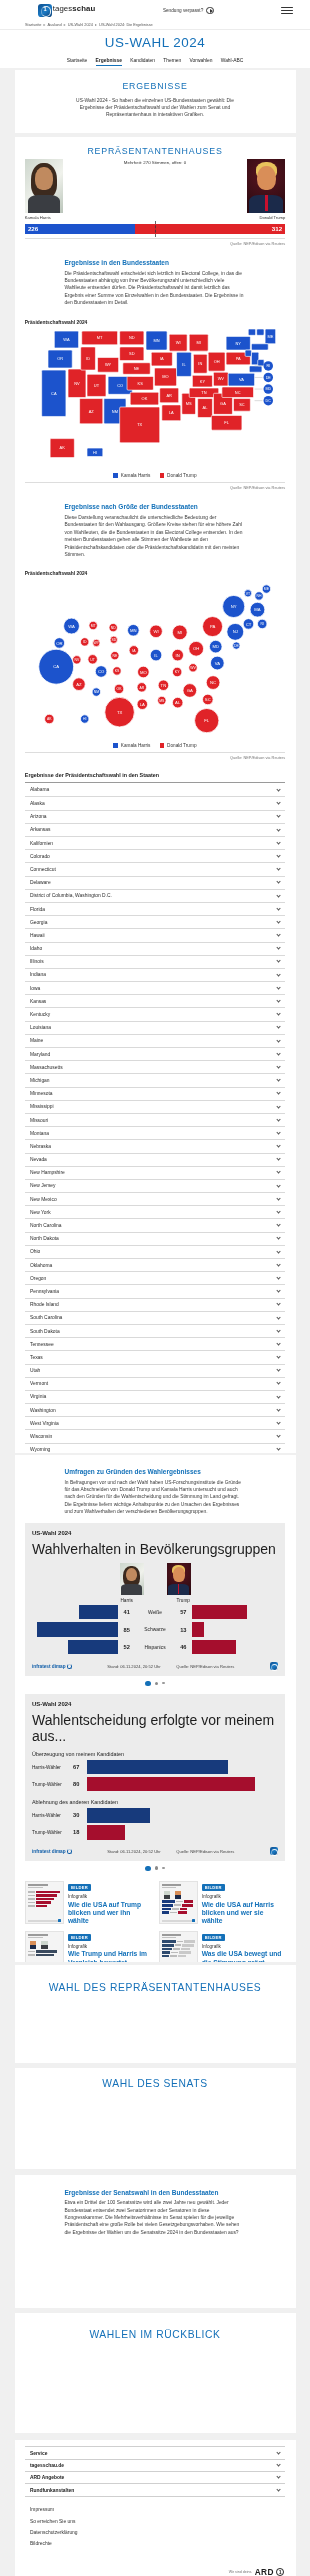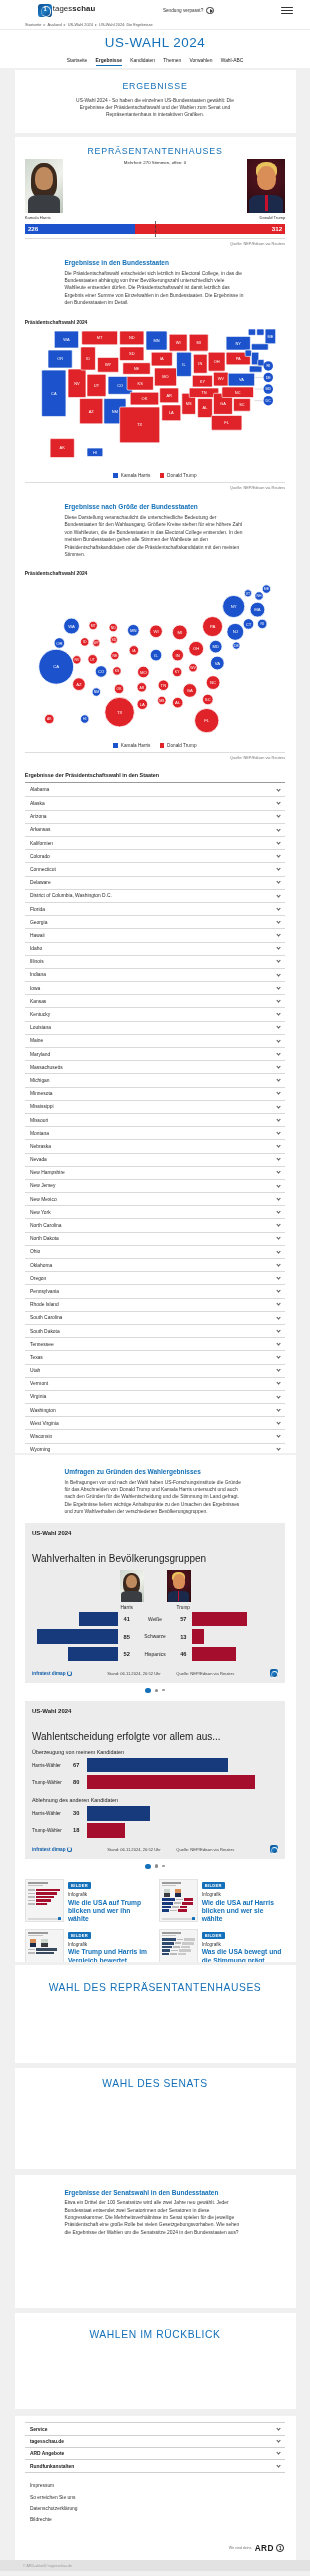--- a/index.html
+++ b/index.html
@@ -87,21 +87,21 @@
   .staterow { height:13.2px; display:flex; align-items:center; font-size:4.9px; color:#2b2b2b;
     border-top:0.5px solid #d9d9d9; padding:0 5.2px; cursor:pointer;}
   .staterow:first-child { border-top:none; }
   .chev { width:3.1px; height:3.1px; border-right:0.7px solid #555; border-bottom:0.7px solid #555;
     transform:rotate(45deg); margin-left:auto; margin-top:-1.6px;}
 
   
   .card3 { height:507px; margin-top:2.1px; padding-top:13.4px; }
   .graybox { background:#ececec; margin:7.2px 10.3px 0; padding:7.2px 7.2px 5.2px; }
   .gb-kicker { font-size:6px; font-weight:700; color:#1d1d1d; }
-  .gb-title { font-size:10px; color:#1d1d1d; margin-top:17px; font-weight:400;}
+  .gb-title { font-size:14px; color:#1d1d1d; margin-top:5px; font-weight:400;}
   .gb-photos { display:flex; justify-content:center; gap:23px; margin-top:6.2px; }
   .gb-photos .portrait { width:24px; height:32px; }
   .c1head,.c1row { display:grid; grid-template-columns:1fr 17.6px 39px 17.6px 1fr; align-items:center; }
   .c1head { margin-top:3.1px; font-size:4.7px; color:#222; }
   .c1head .hl { grid-column:2; text-align:center;}
   .c1head .tl { grid-column:4; text-align:center;}
   .c1row { height:17.6px; }
   .c1row .num { font-weight:700; font-size:5.7px; color:#1d1d1d; text-align:center;}
   .c1row .cat { text-align:center; font-size:4.9px; color:#222; }
   .barL { height:14.5px; margin-left:auto; }
@@ -137,21 +137,21 @@
   .thumb .tsq { position:absolute; bottom:1px; right:1.6px; width:3.1px; height:3.1px; background:#1470b8; border-radius:0.5px;}
   .t-badge { display:inline-block; background:#1470b8; color:#fff; font-size:4.1px; font-weight:700;
     letter-spacing:0.3px; padding:1.3px 3.1px; border-radius:1px;}
   .t-kicker { font-size:4.7px; color:#333; margin-top:2.6px;}
   .t-title { font-size:6.7px; font-weight:700; color:#1371b9; line-height:1.25; margin-top:1.6px; cursor:pointer;}
 
   
   .cardA { height:98px; margin-top:3.6px; padding-top:16.5px;}
   .cardB { height:101px; margin-top:4.7px; padding-top:10px;}
   .cardC { height:133px; margin-top:6.2px; padding-top:13.4px;}
-  .cardD { height:96px; margin-top:5.2px; padding-top:15.5px;}
+  .cardD { height:120px; margin-top:5.2px; padding-top:15.5px;}
 
   
   .footerCard { height:144px; margin-top:6.7px; padding-top:6.2px;}
   .f-acc { margin:0 10.3px; border-top:0.5px solid #cfcfcf;}
   .f-row { height:12.4px; display:flex; align-items:center; font-size:4.9px; font-weight:600; color:#222;
     border-bottom:0.5px solid #cfcfcf; padding:0 5.2px; cursor:pointer;}
   .f-links { margin:7.2px 10.3px 0; }
   .f-link { font-size:4.9px; color:#333; height:11.4px; display:flex; align-items:center; padding-left:5.2px; cursor:pointer;}
   .ard { position:absolute; right:11.4px; bottom:7.2px; display:flex; align-items:center; gap:2.6px;}
   .ard .tag { font-size:3.6px; color:#777; }
@@ -732,21 +732,21 @@
     </div>
   </div>
   <div class="dots">
       <span class="dot" style="width: 5.2px; height: 5.2px; background: rgb(20, 112, 184);"></span>
       <span class="dot" style="width: 3.6px; height: 3.6px; background: rgb(138, 138, 138);"></span>
       <span class="dot" style="width: 2.1px; height: 2.1px; background: rgb(154, 154, 154);"></span>
     </div>
 
   <div class="graybox">
     <div class="gb-kicker">US-Wahl 2024</div>
-    <div class="gb-title">Wahlentscheidung erfolgte vor allem aus...</div>
+    <div class="gb-title">Wahlentscheidung erfolgte vor meinem aus...</div>
     <div id="c2groups">
         <div class="c2group">
           <div class="c2glabel">Überzeugung von meinem Kandidaten</div>
           <div class="c2row">
             <span class="lbl">Harris-Wähler</span>
             <span class="num">67</span>
             <span class="bar" style="width: 141px; background: rgb(23, 58, 124);"></span>
           </div>
           <div class="c2row">
             <span class="lbl">Trump-Wähler</span>

